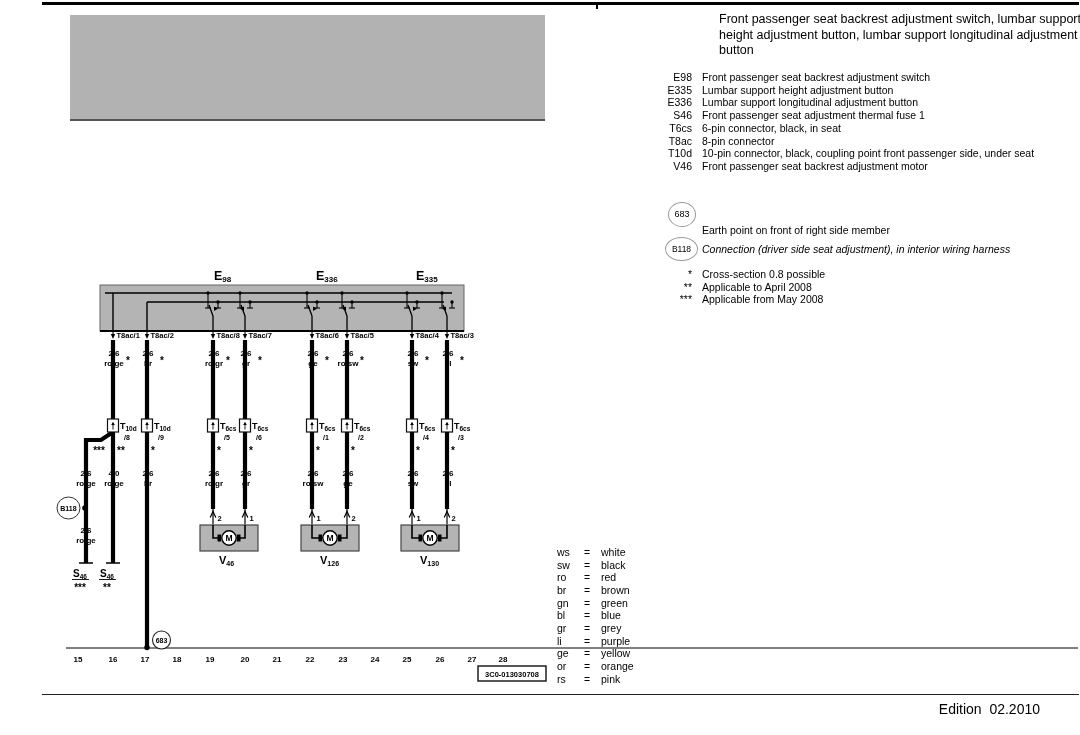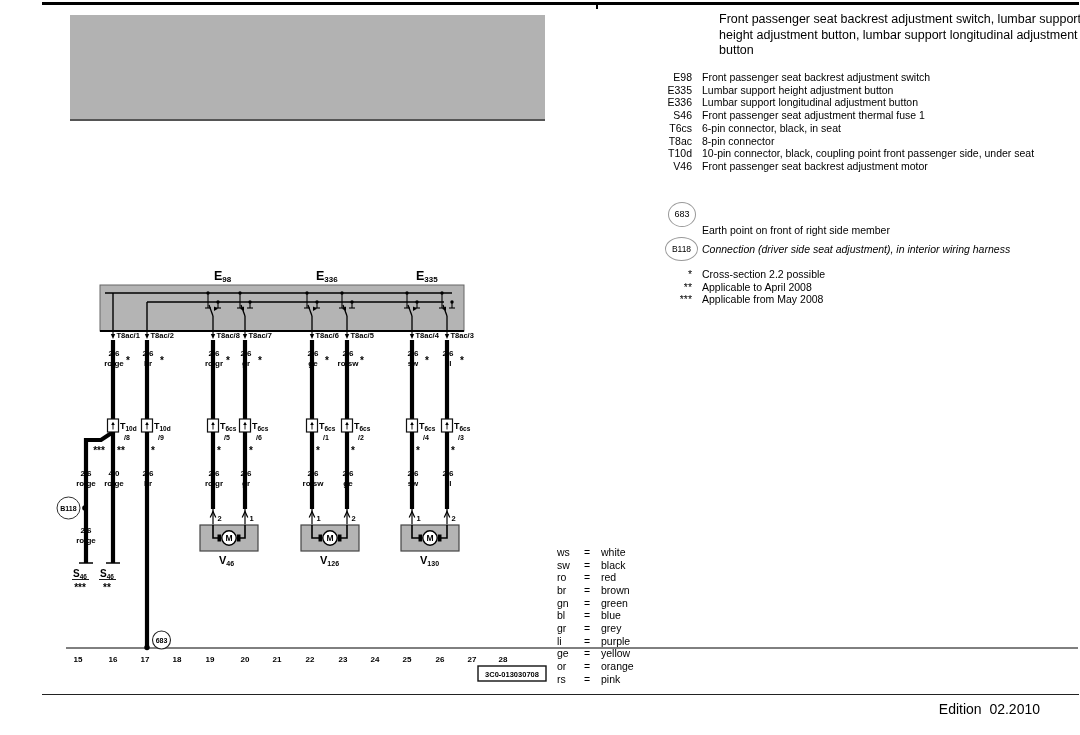--- a/index.html
+++ b/index.html
@@ -51,21 +51,21 @@
     <div class="lrow"><span class="lcode">V46</span><span class="ldesc">Front passenger seat backrest adjustment motor</span></div>
   </div>
 
 <div class="circ circle-683" id="circ-683">683</div>
 <div class="cdesc desc-683" id="desc-683">Earth point on front of right side member</div>
 
 <div class="circ circle-b118" id="circ-b118">B118</div>
 <div class="cdesc desc-b118" id="desc-b118">Connection (driver side seat adjustment), in interior wiring harness</div>
 
 <div class="notes" id="notes-list">
-    <div class="lrow"><span class="lcode">*</span><span class="ldesc">Cross-section 2.2 possible</span></div>
+    <div class="lrow"><span class="lcode">*</span><span class="ldesc">Cross-section 0.8 possible</span></div>
     <div class="lrow"><span class="lcode">**</span><span class="ldesc">Applicable to April 2008</span></div>
     <div class="lrow"><span class="lcode">***</span><span class="ldesc">Applicable from May 2008</span></div>
   </div>
 
 <div class="colorkey" id="color-key">
     <div class="crow"><span class="cabbr">ws</span><span class="ceq">=</span><span class="cname">white</span></div>
     <div class="crow"><span class="cabbr">sw</span><span class="ceq">=</span><span class="cname">black</span></div>
     <div class="crow"><span class="cabbr">ro</span><span class="ceq">=</span><span class="cname">red</span></div>
     <div class="crow"><span class="cabbr">br</span><span class="ceq">=</span><span class="cname">brown</span></div>
     <div class="crow"><span class="cabbr">gn</span><span class="ceq">=</span><span class="cname">green</span></div>

